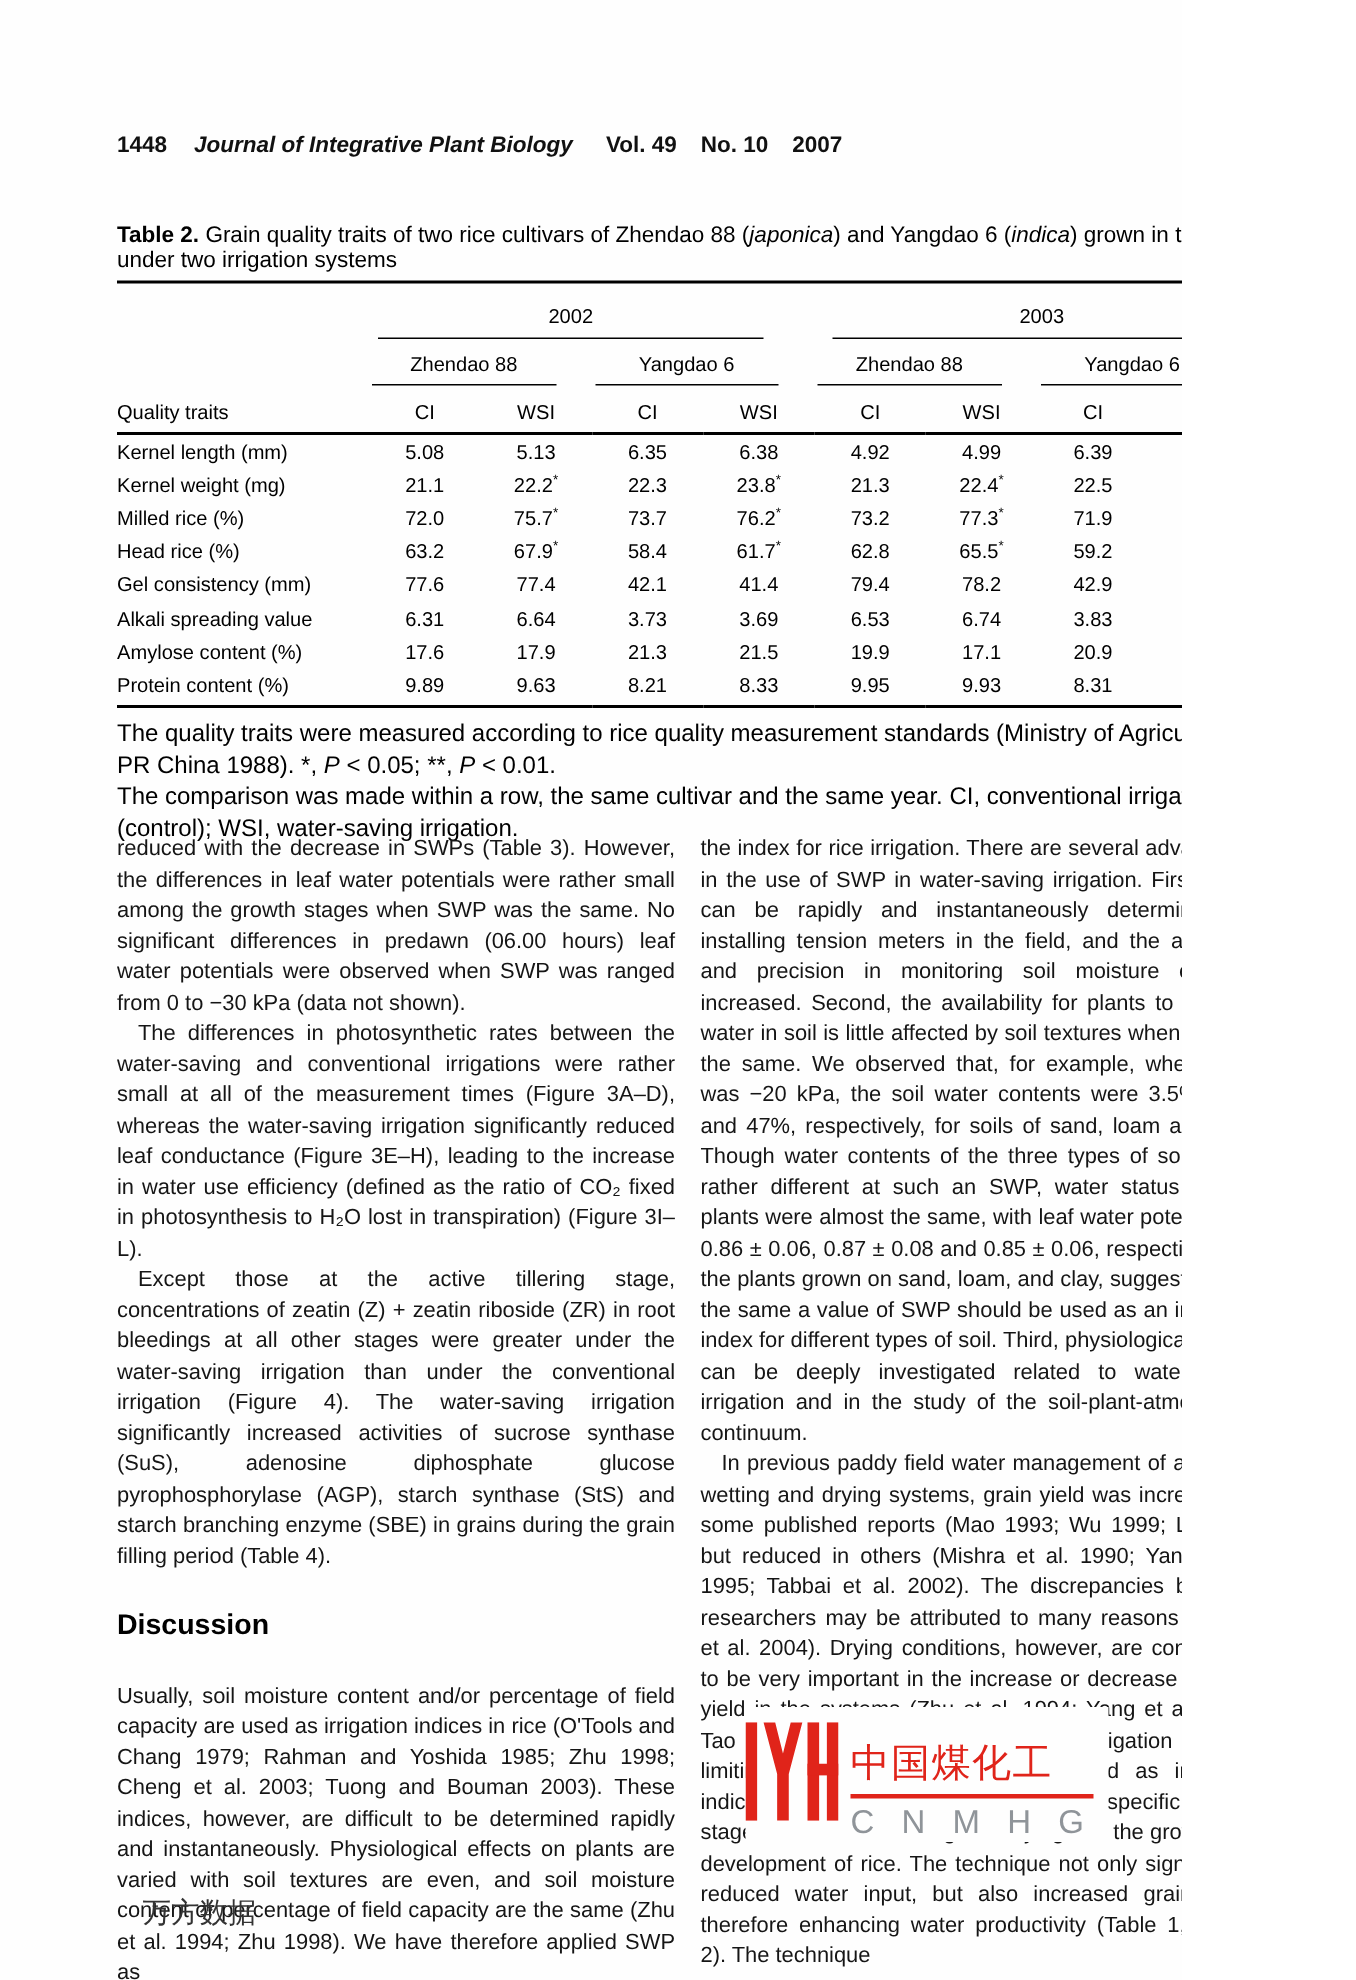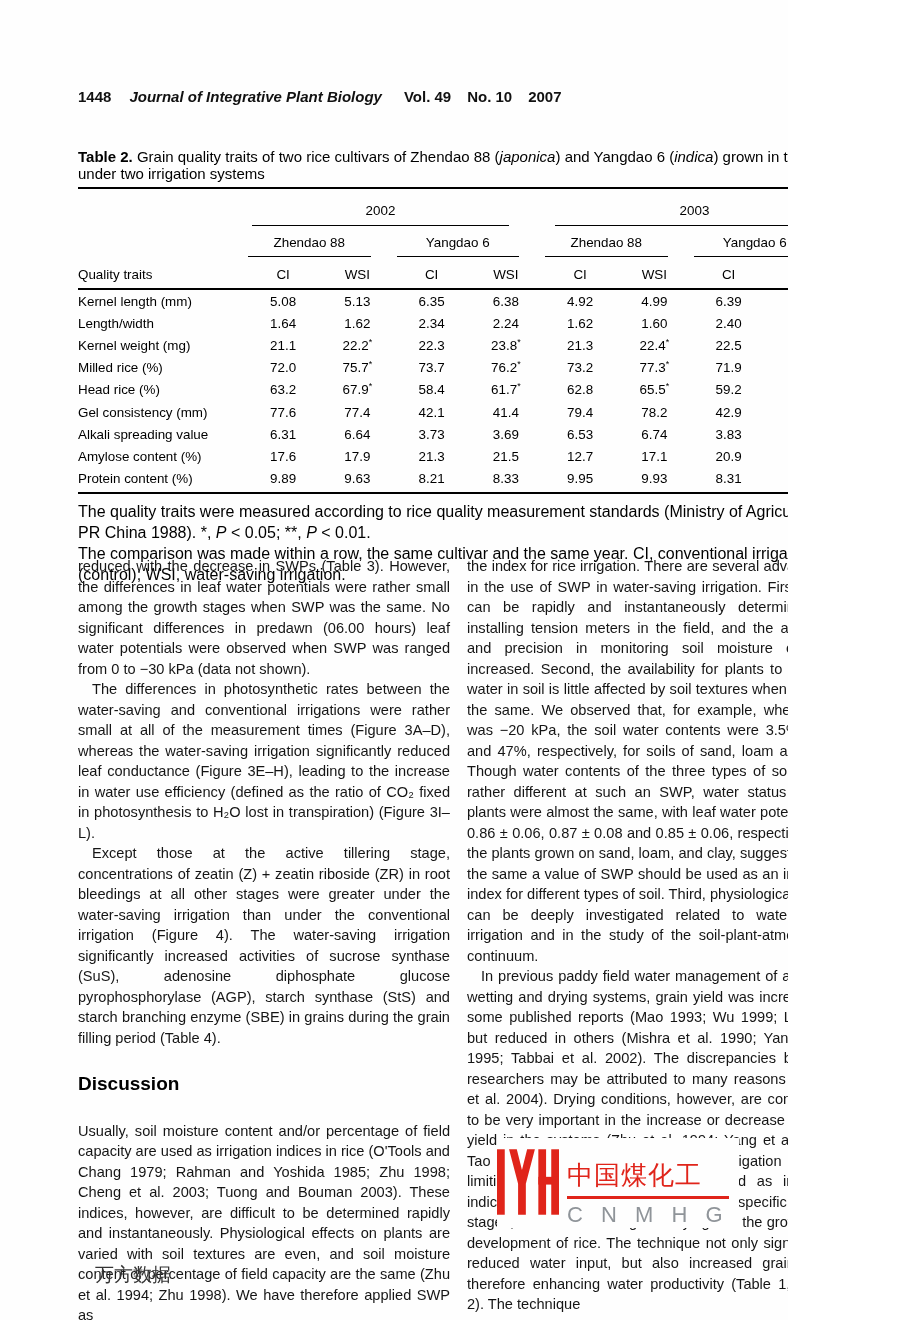--- a/index.html
+++ b/index.html
@@ -128,31 +128,20 @@
             <td class="val">5.08</td>
             <td class="val">5.13</td>
             <td class="val">6.35</td>
             <td class="val">6.38</td>
             <td class="val">4.92</td>
             <td class="val">4.99</td>
             <td class="val">6.39</td>
             <td class="val">6.41</td>
           </tr>
           <tr>
-            <td class="trait">Length/width</td>
-            <td class="val">1.64</td>
-            <td class="val">1.62</td>
-            <td class="val">2.34</td>
-            <td class="val">2.24</td>
-            <td class="val">1.62</td>
-            <td class="val">1.60</td>
-            <td class="val">2.40</td>
-            <td class="val">2.34</td>
-          </tr>
-          <tr>
             <td class="trait">Kernel weight (mg)</td>
             <td class="val">21.1</td>
             <td class="val">22.2<sup>*</sup></td>
             <td class="val">22.3</td>
             <td class="val">23.8<sup>*</sup></td>
             <td class="val">21.3</td>
             <td class="val">22.4<sup>*</sup></td>
             <td class="val">22.5</td>
             <td class="val">23.6<sup>*</sup></td>
           </tr>
@@ -199,21 +188,21 @@
             <td class="val">6.74</td>
             <td class="val">3.83</td>
             <td class="val">3.81</td>
           </tr>
           <tr>
             <td class="trait">Amylose content (%)</td>
             <td class="val">17.6</td>
             <td class="val">17.9</td>
             <td class="val">21.3</td>
             <td class="val">21.5</td>
-            <td class="val">12.7</td>
+            <td class="val">19.9</td>
             <td class="val">17.1</td>
             <td class="val">20.9</td>
             <td class="val">21.1</td>
           </tr>
           <tr>
             <td class="trait">Protein content (%)</td>
             <td class="val">9.89</td>
             <td class="val">9.63</td>
             <td class="val">8.21</td>
             <td class="val">8.33</td>

